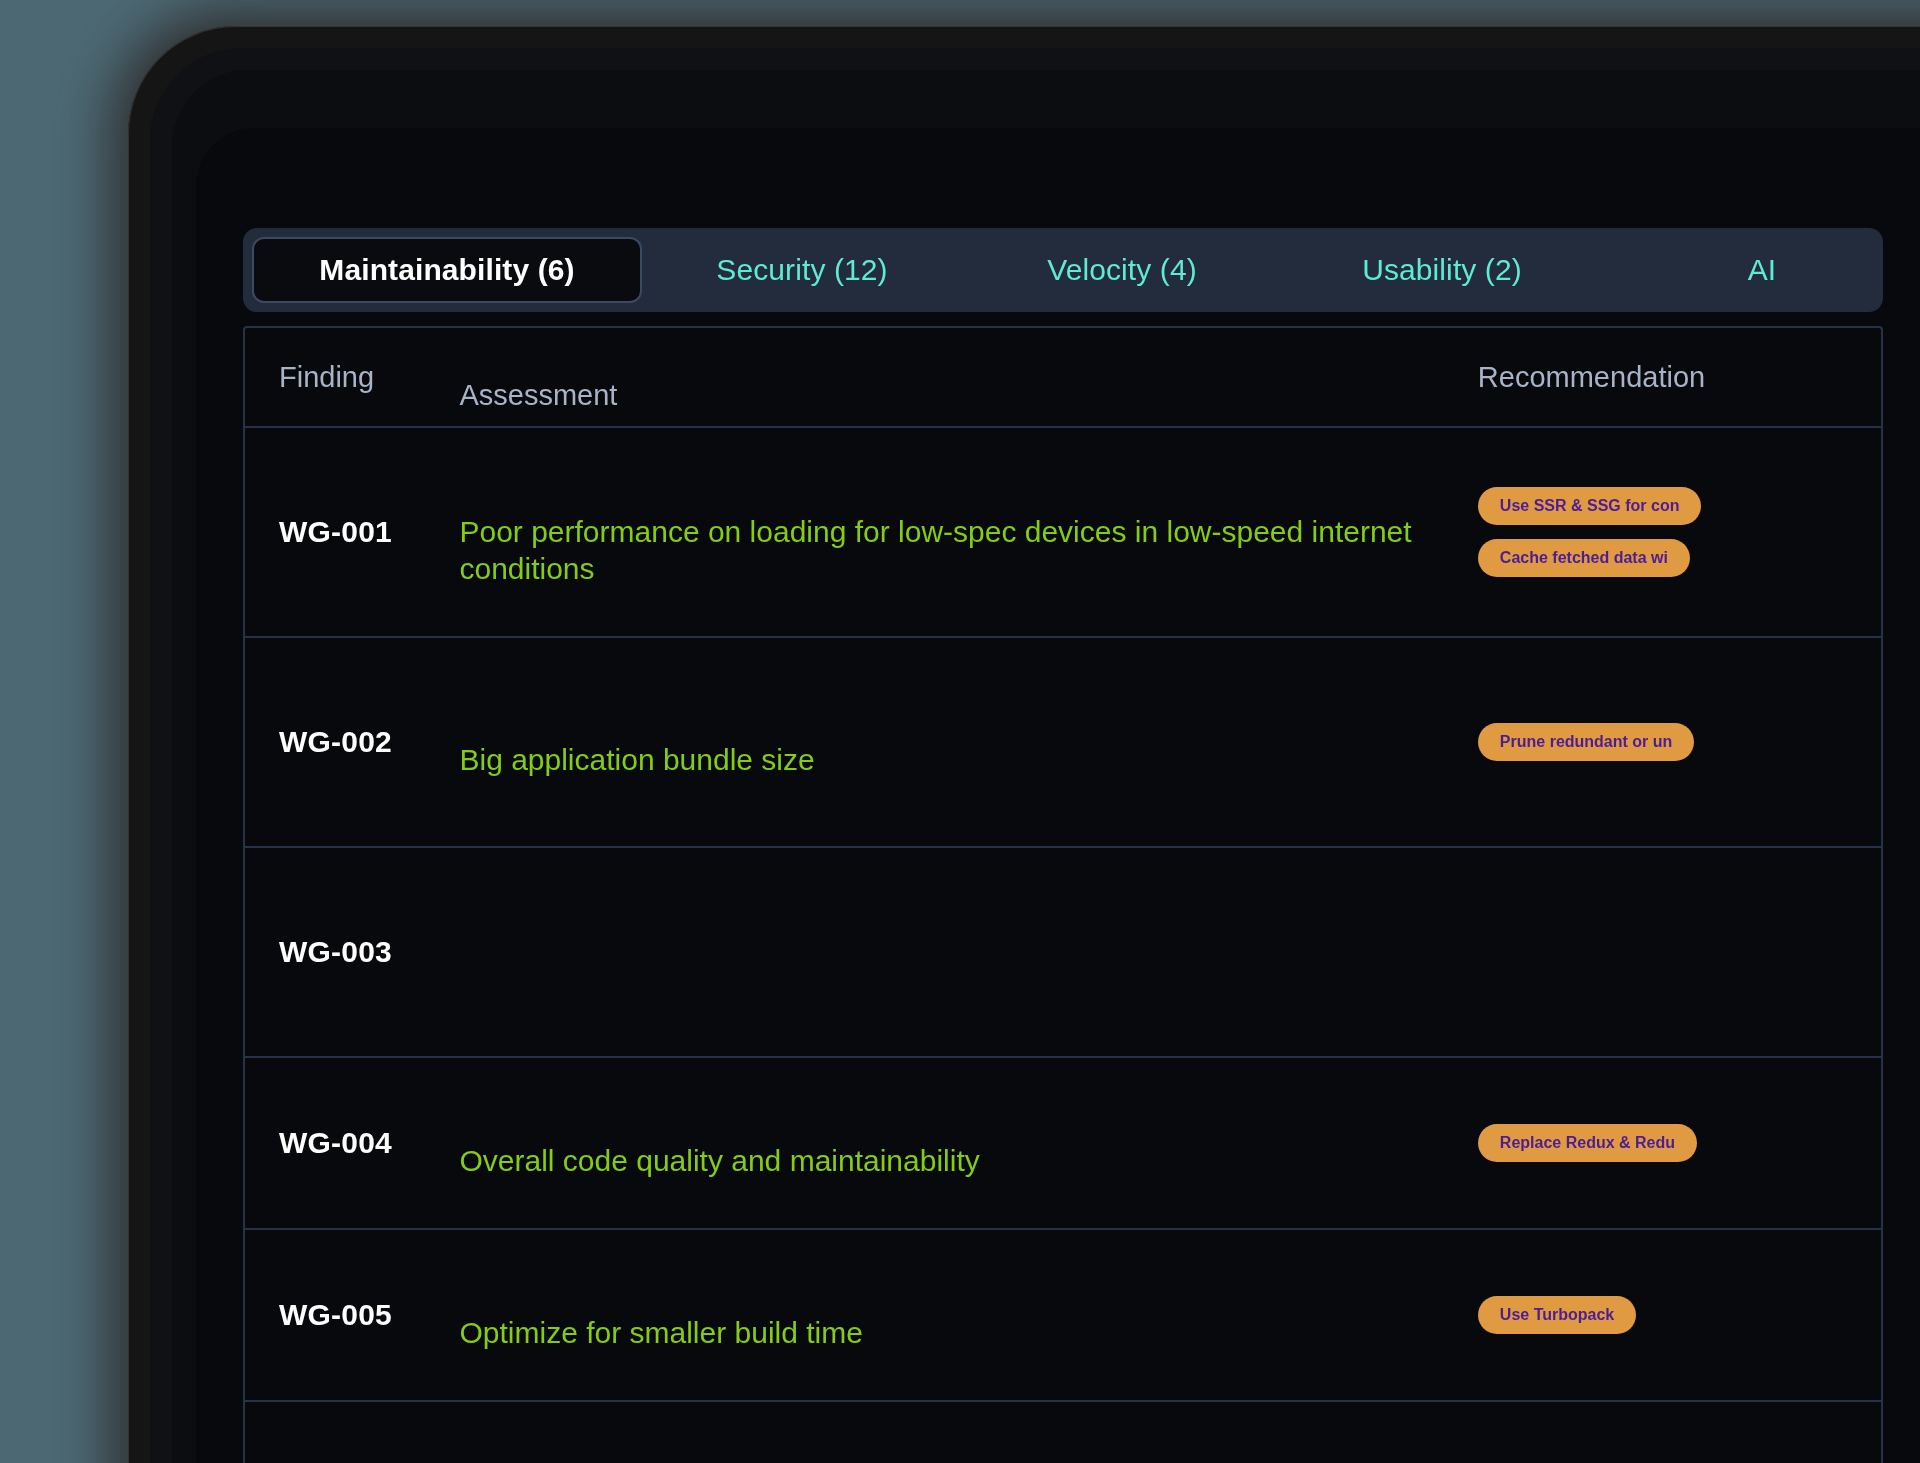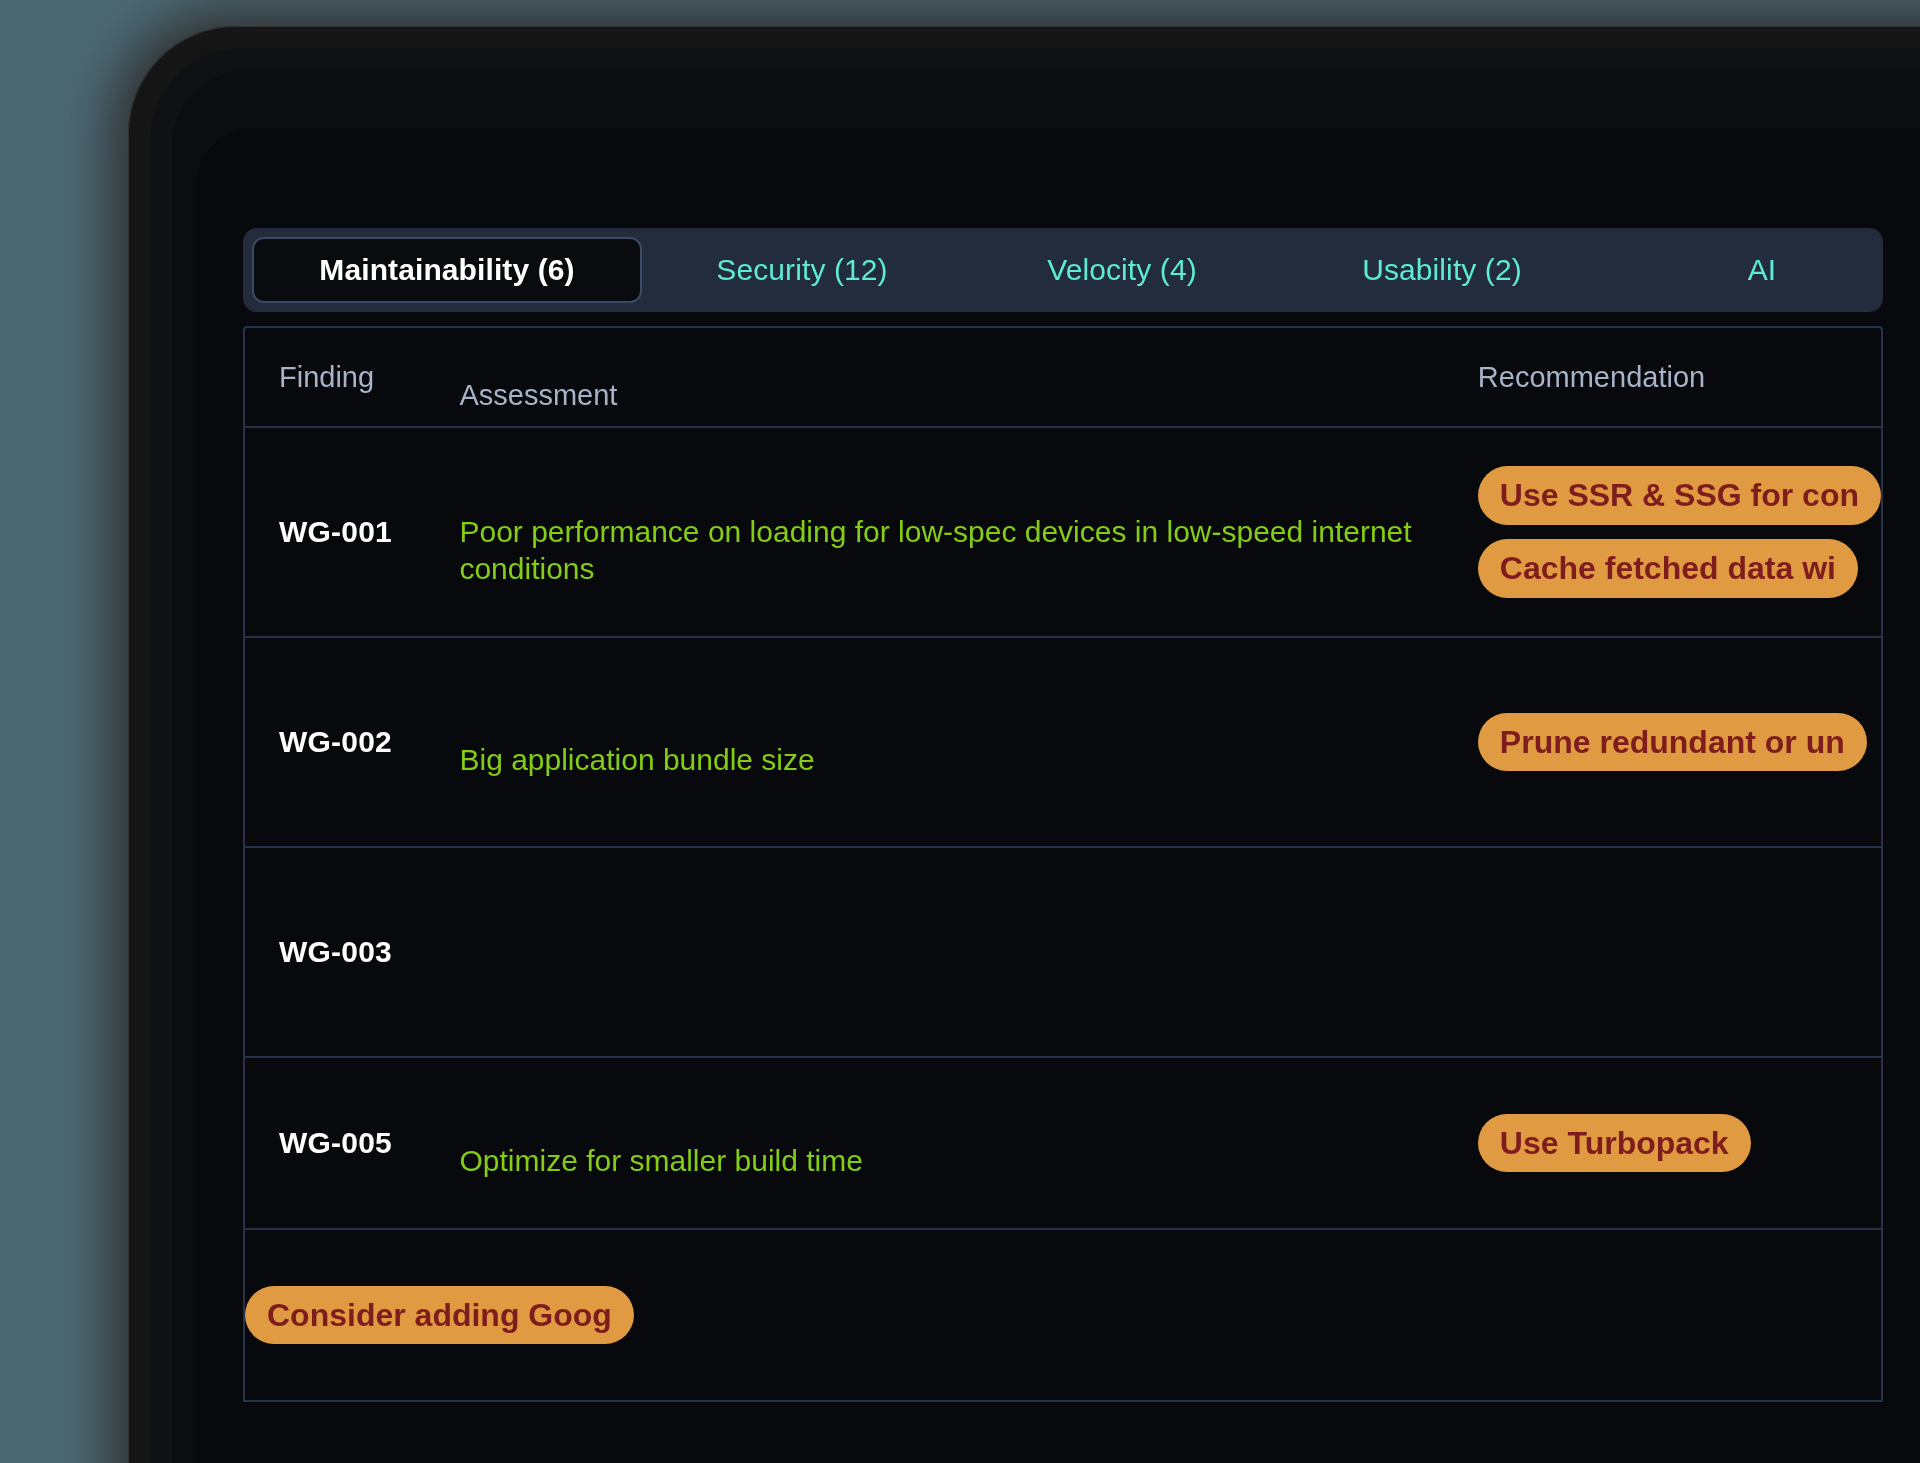--- a/index.html
+++ b/index.html
@@ -166,22 +166,22 @@
     line-height: 1.25;
   }
   .cell-rec {
     display: flex;
     flex-direction: column;
     gap: 14px;
     align-items: flex-start;
   }
   .badge {
     background: #e09a42;
-    color: #7f1d1d;
-    font-size: 32px;
+    color: #4c1d95;
+    font-size: 16px;
     font-weight: bold;
     border-radius: 999px;
     padding: 9px 22px;
     white-space: nowrap;
     line-height: 1.28;
     cursor: pointer;
     user-select: none;
   }
   .badge.wrap {
     white-space: normal;
@@ -242,20 +242,27 @@
           <div class="cell-assess c-assess">Big application bundle size</div>
           <div class="cell-rec c-recommend">
             <span class="badge">Prune redundant or un</span>
           </div>
         </div>
 
         <div class="trow">
           <div class="cell-finding c-finding">WG-003</div>
         </div>
 
+        <div class="trow tight">
+          <div class="cell-finding c-finding">WG-004</div>
+          <div class="cell-assess c-assess">Overall code quality and maintainability</div>
+          <div class="cell-rec c-recommend">
+            <span class="badge">Replace Redux &amp; Redu</span>
+          </div>
+        </div>
 
         <div class="trow tight">
           <div class="cell-finding c-finding">WG-005</div>
           <div class="cell-assess c-assess">Optimize for smaller build time</div>
           <div class="cell-rec c-recommend">
             <span class="badge">Use Turbopack</span>
           </div>
         </div>
 
         <div class="trow tight">

